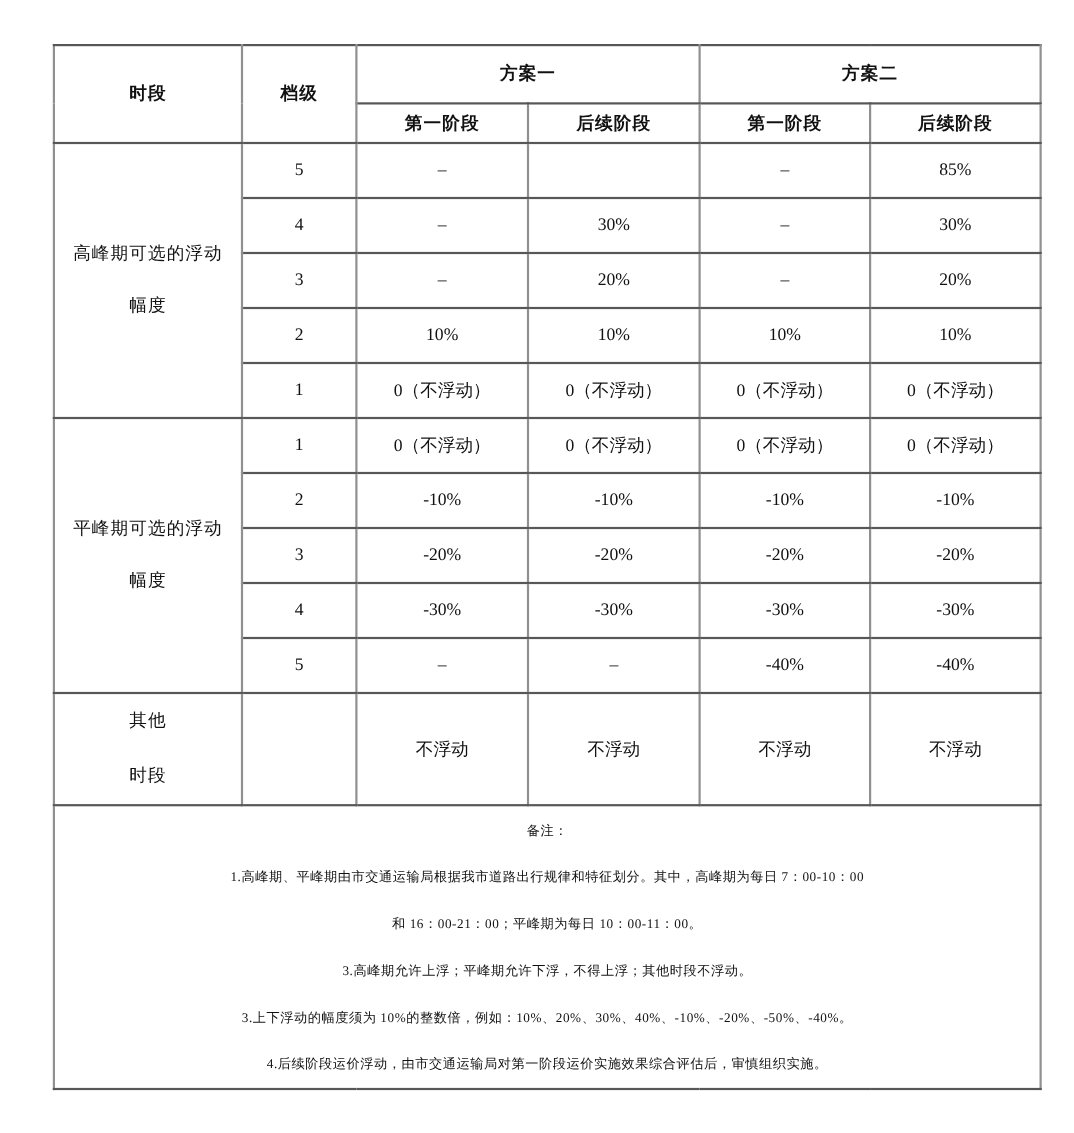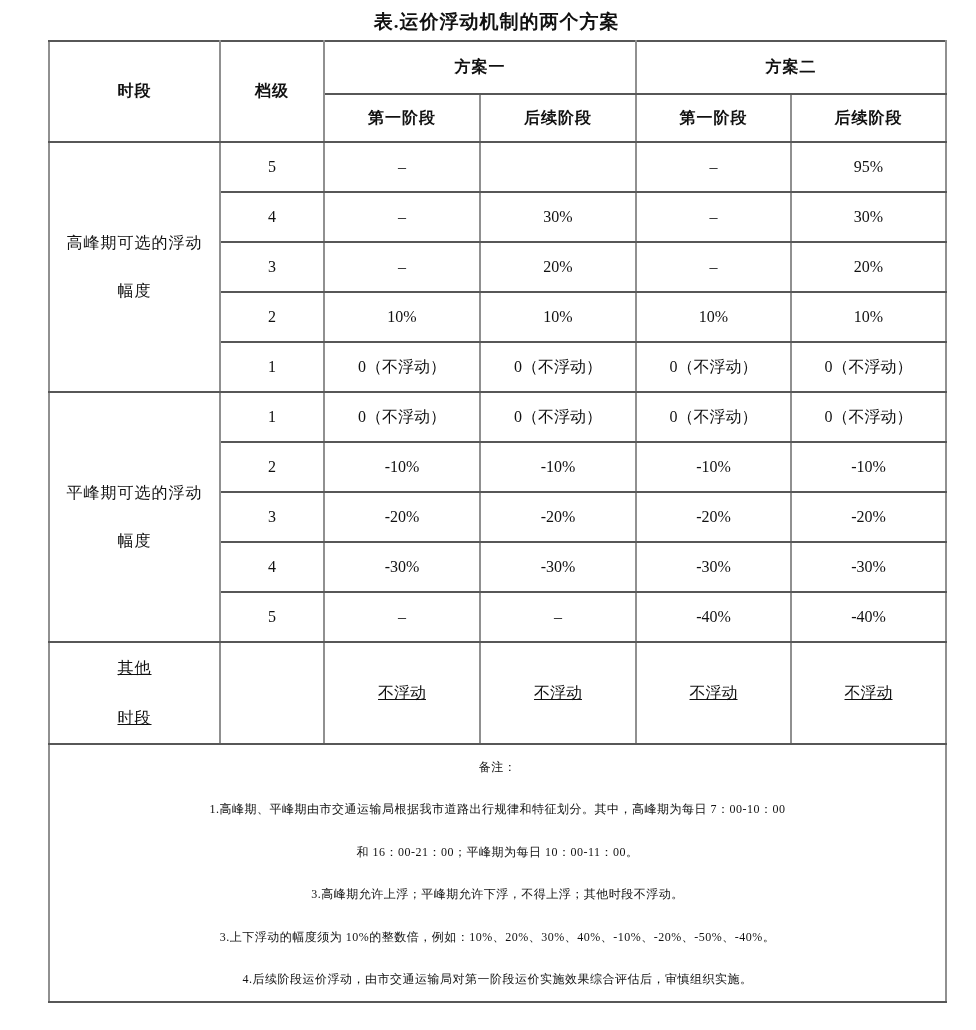--- a/index.html
+++ b/index.html
@@ -42,23 +42,23 @@
     border: 2px solid #909090;
     border-top-color: #575757;
     border-bottom-color: #575757;
     text-align: center;
     vertical-align: middle;
     padding: 0;
     overflow: hidden;
   }
   tr.sec-top td { border-top: 2px solid #262626; }
   tr.hr1 { height: 53px; }
-  tr.hr2 { height: 48px; margin-top: 20px; }
+  tr.hr2 { height: 36px; margin-top: 20px; }
   tr.dr  { height: 50px; }
-  tr.or  { height: 100px; text-decoration: underline; }
+  tr.or  { height: 100px; }
   .hcell { font-weight: bold; letter-spacing: 1px; }
   .seclabel div { line-height: 48px; letter-spacing: 1px; }
   .otherlabel div { line-height: 50px; letter-spacing: 1px; }
   td.al { text-align: left; padding-left: 8px; margin-left: 30px; }
   td.notes-cell {
     height: 256px;
     text-align: left;
     vertical-align: top;
     padding: 6px 10px 0 10px;
     font-size: 12px;
@@ -67,21 +67,20 @@
     line-height: 42.5px;
     white-space: nowrap;
     letter-spacing: 0.5px;
   }
 </style>
 </head>
 <body>
 
 <div class="page">
 
-  <div class="title">表.运价浮动机制的两个方案</div>
 
   <table class="fare">
     <colgroup>
       <col style="width:171px">
         <col style="width:104px">
       <col style="width:156px">
         <col style="width:156px">
       <col style="width:155px">
         <col style="width:155px">
     </colgroup>
@@ -102,21 +101,21 @@
 
     <tr class="dr sec-top">
       <td rowspan="5" class="seclabel">
         <div>高峰期可选的浮动</div>
         <div>幅度</div>
       </td>
       <td>5</td>
       <td>–</td>
       <td></td>
       <td>–</td>
-      <td>95%</td>
+      <td>85%</td>
     </tr>
     <tr class="dr">
       <td>4</td>
       <td>–</td>
       <td>30%</td>
       <td>–</td>
       <td>30%</td>
     </tr>
     <tr class="dr">
       <td>3</td>

